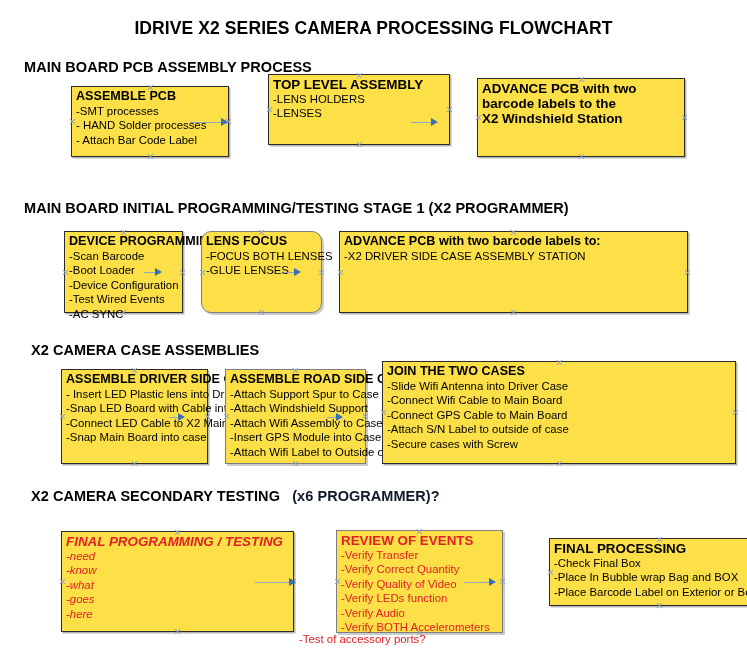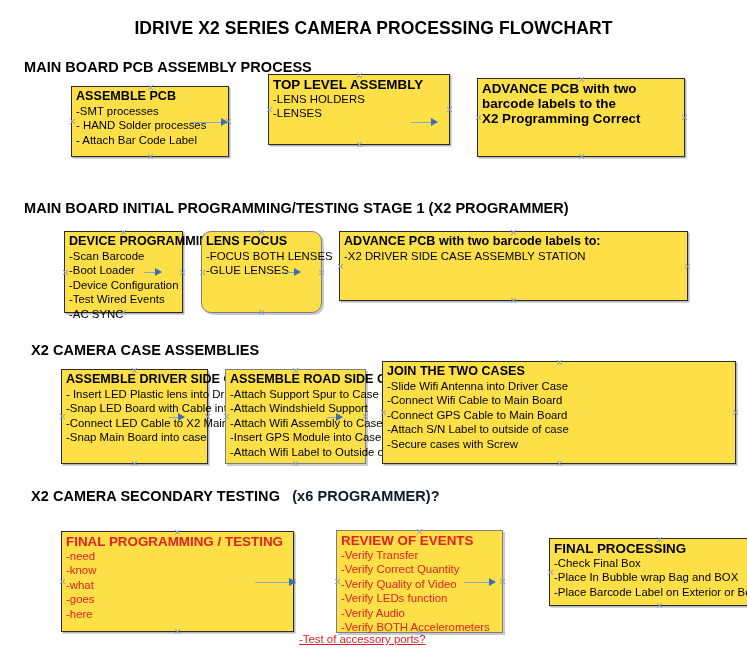--- a/index.html
+++ b/index.html
@@ -120,21 +120,20 @@
     border-top: 4.5px solid transparent;
     border-bottom: 4.5px solid transparent;
     border-left: 7px solid #3b6fb5;
   }
   .overflow-line {
     position: absolute;
     font-size: 11.4px;
     color: #e02127;
     white-space: nowrap;
     line-height: 14px;
-    text-decoration: underline;
   }
 </style>
 </head>
 <body>
 
 <div id="page">
 
   <div class="title">IDRIVE X2  SERIES CAMERA PROCESSING FLOWCHART</div>
 
   <div class="section-heading" style="left:24px; top:59px;">
@@ -177,21 +176,21 @@
   </div>
 
   <div class="node" style="left:437px; top:78px; width:208px; height:79px;">
     <span class="handle h-top"></span>
     <span class="handle h-bottom"></span>
     <span class="handle h-left"></span>
     <span class="handle h-right"></span>
     <div class="node-inner bold">
       <div class="node-title big">ADVANCE PCB with two</div>
       <div class="node-title big">barcode labels to the</div>
-      <div class="node-title big"> X2 Programming Correct</div>
+      <div class="node-title big"> X2 Windshield Station</div>
     </div>
   </div>
 
   <div class="section-heading" style="left:24px; top:200px;">
     <span>MAIN BOARD INITIAL PROGRAMMING/TESTING STAGE 1 (X2 PROGRAMMER)</span>
   </div>
 
   <div class="node" style="left:24px; top:231px; width:119px; height:82px;">
     <span class="handle h-top"></span>
     <span class="handle h-bottom"></span>
@@ -222,21 +221,21 @@
       <div class="node-line">-FOCUS BOTH LENSES</div>
       <div class="node-line">-GLUE LENSES</div>
     </div>
   </div>
 
   <div class="connector" style="left:283px; top:267px; width:18px;">
     <span class="shaft" style="width:11px;"></span>
     <span class="head"></span>
   </div>
 
-  <div class="node" style="left:299px; top:231px; width:349px; height:70px;">
+  <div class="node" style="left:299px; top:231px; width:349px; height:82px;">
     <span class="handle h-top"></span>
     <span class="handle h-bottom"></span>
     <span class="handle h-left"></span>
     <span class="handle h-right"></span>
     <div class="node-inner">
       <div class="node-title">ADVANCE PCB with two barcode labels to:</div>
       <div class="node-line">-X2 DRIVER  SIDE  CASE  ASSEMBLY STATION</div>
     </div>
   </div>
 
@@ -296,21 +295,21 @@
       <div class="node-line">-Attach S/N Label to outside of case</div>
       <div class="node-line">-Secure cases with Screw</div>
     </div>
   </div>
 
   <div class="section-heading" style="left:31px; top:488px;">
     <span>X2 CAMERA SECONDARY TESTING</span>
     <span>&nbsp;&nbsp;</span><span class="red-note">(x6 PROGRAMMER)?</span>
   </div>
 
-  <div class="node red" style="left:21px; top:531px; width:233px; height:101px;">
+  <div class="node red" style="left:21px; top:531px; width:233px; height:101px;font-style:italic;">
     <span class="handle h-top"></span>
     <span class="handle h-bottom"></span>
     <span class="handle h-left"></span>
     <span class="handle h-right"></span>
     <div class="node-inner">
       <div class="node-title big">FINAL PROGRAMMING / TESTING</div>
       <div class="node-line">-need</div>
       <div class="node-line">-know</div>
       <div class="node-line">-what</div>
       <div class="node-line">-goes</div>

